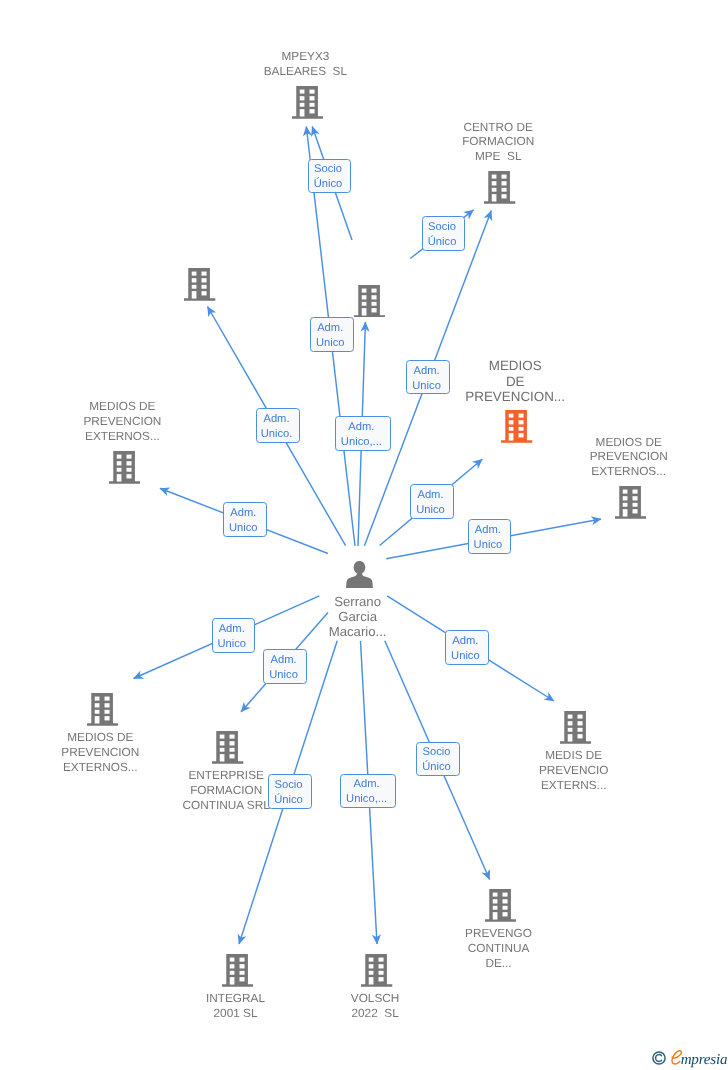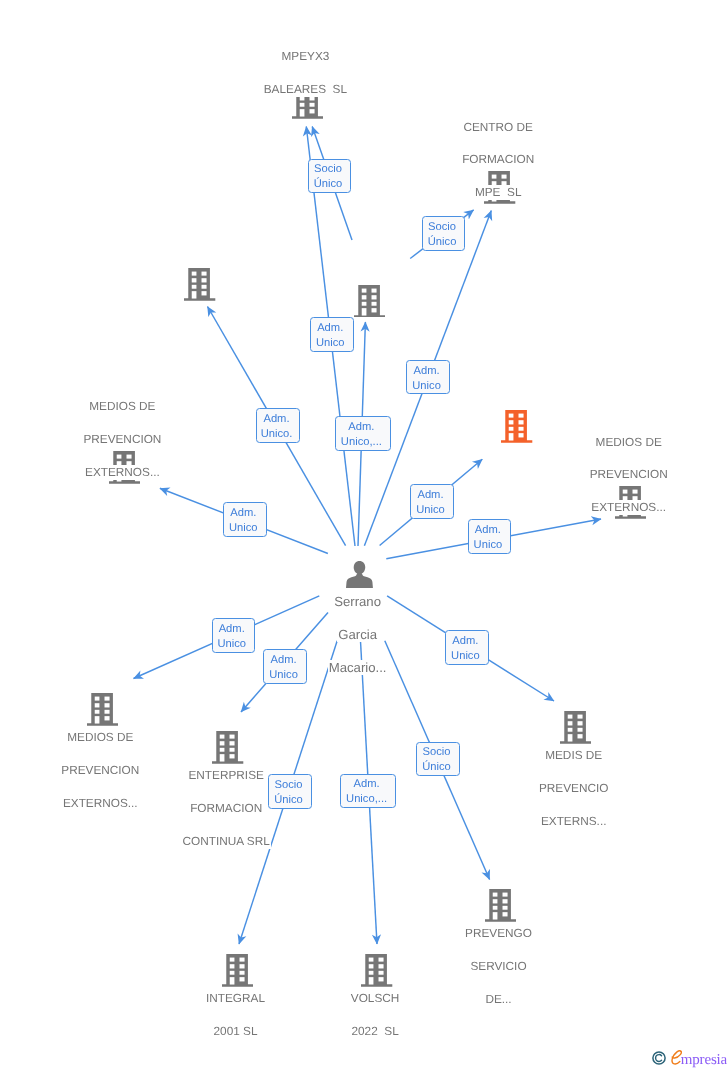--- a/index.html
+++ b/index.html
@@ -7,35 +7,35 @@
   body{width:728px;height:1070px;position:relative;overflow:hidden;
        font-family:"Liberation Sans","DejaVu Sans",sans-serif;
        -webkit-font-smoothing:antialiased;
        text-rendering:geometricPrecision;}
   #graph{position:absolute;left:0;top:0;width:728px;height:1070px;}
   svg.edges{position:absolute;left:0;top:0;width:728px;height:1070px;overflow:visible;}
   .node-icon{position:absolute;}
   .node-icon svg{display:block;fill:#767676;}
   .node-icon.bico-orange svg{fill:#F4612A;}
   .node-label{position:absolute;text-align:center;color:#757575;font-size:11.8px;line-height:14.8px;
-              white-space:pre;gap:18px;}
+              white-space:pre;}
   .node-label{display:flex;flex-direction:column;align-items:center;}
   .node-label > div{background:#ffffff;padding:0 1px;}
   .node-label.person-label{font-size:13.2px;line-height:15.1px;}
   .node-label.focus-label{font-size:13.4px;color:#6E6E6E;line-height:15.5px;}
   .elabel{position:absolute;box-sizing:border-box;border:1.35px solid #4A90E2;border-radius:3.5px;
           background:#F8F9FB;color:#3C7DD9;font-size:11.2px;line-height:15.1px;text-align:center;
           display:flex;flex-direction:column;justify-content:center;padding-top:3px;padding-right:3px;}
   .logo{position:absolute;left:651.6px;top:1049.5px;height:18px;display:flex;align-items:flex-start;}
   .copy-wrap{display:block;margin-top:1.5px;}
   .copy-wrap svg{display:block;}
   .brand-e{display:block;margin-left:5.0px;margin-top:0.5px;}
   .brand-e svg{display:block;}
-  .brand-rest{margin-top:3.2px;font-family:"Liberation Serif","DejaVu Serif",serif;
-              font-size:15px;line-height:15px;color:#8b5cf6;margin-left:-1.5px;letter-spacing:-0.15px;text-align:center;}
+  .brand-rest{margin-top:3.2px;font-family:"Liberation Serif","DejaVu Serif",serif;font-style:italic;
+              font-size:15px;line-height:15px;color:#0c4a6e;margin-left:-1.5px;letter-spacing:-0.15px;text-align:center;}
 </style>
 </head>
 <body>
 
 <div id="graph">
 <svg class="edges" viewBox="0 0 728 1070">
 <defs>
         <marker id="ah" viewBox="0 0 10 10" refX="9.4" refY="5" markerWidth="7.2" markerHeight="7.2" orient="auto">
           <path d="M0.2 0.6 L9.8 5 L0.2 9.4 L2.9 5 Z" fill="#4A90E2"></path>
         </marker>
@@ -142,20 +142,21 @@
           <rect x="17.51" y="3.57" width="5.05" height="4.04"></rect>
           <rect x="7.73" y="10.20" width="4.71" height="4.27"></rect>
           <rect x="17.51" y="10.20" width="5.05" height="4.27"></rect>
           <rect x="7.73" y="16.83" width="4.71" height="3.90"></rect>
           <rect x="17.51" y="16.83" width="5.05" height="3.90"></rect>
           <rect x="7.73" y="23.15" width="4.71" height="7.40"></rect>
           <rect x="17.51" y="23.15" width="5.05" height="4.31"></rect>
         </g>
       </svg>
     </div>
+<div class="node-label focus-label" style="left:460.2px;top:358.4px;width:110px;height:44.7px"><div>MEDIOS</div><div>DE</div><div>PREVENCION...</div></div>
 <div class="node-icon " style="left:614.945px;top:486.2px;width:31.31px;height:32.84px">
       <svg class="bico" viewBox="0 0 31.31 32.84" width="31.31" height="32.84" aria-hidden="true">
         <path d="M4.27 0 H25.93 V30.38 H31.31 V32.84 H0 V30.38 H4.27 Z"></path>
         <g fill="#ffffff">
           <rect x="7.73" y="3.57" width="4.71" height="4.04"></rect>
           <rect x="17.51" y="3.57" width="5.05" height="4.04"></rect>
           <rect x="7.73" y="10.20" width="4.71" height="4.27"></rect>
           <rect x="17.51" y="10.20" width="5.05" height="4.27"></rect>
           <rect x="7.73" y="16.83" width="4.71" height="3.90"></rect>
           <rect x="17.51" y="16.83" width="5.05" height="3.90"></rect>
@@ -228,21 +229,21 @@
           <rect x="17.51" y="3.57" width="5.05" height="4.04"></rect>
           <rect x="7.73" y="10.20" width="4.71" height="4.27"></rect>
           <rect x="17.51" y="10.20" width="5.05" height="4.27"></rect>
           <rect x="7.73" y="16.83" width="4.71" height="3.90"></rect>
           <rect x="17.51" y="16.83" width="5.05" height="3.90"></rect>
           <rect x="7.73" y="23.15" width="4.71" height="7.40"></rect>
           <rect x="17.51" y="23.15" width="5.05" height="4.31"></rect>
         </g>
       </svg>
     </div>
-<div class="node-label" style="left:448.5px;top:925.94px;width:100px;height:44.7px"><div>PREVENGO</div><div>SERVICIO</div><div>DE...</div></div>
+<div class="node-label" style="left:448.5px;top:925.94px;width:100px;height:44.7px"><div>PREVENGO</div><div>CONTINUA</div><div>DE...</div></div>
 <div class="node-icon " style="left:221.745px;top:954.3px;width:31.31px;height:32.84px">
       <svg class="bico" viewBox="0 0 31.31 32.84" width="31.31" height="32.84" aria-hidden="true">
         <path d="M4.27 0 H25.93 V30.38 H31.31 V32.84 H0 V30.38 H4.27 Z"></path>
         <g fill="#ffffff">
           <rect x="7.73" y="3.57" width="4.71" height="4.04"></rect>
           <rect x="17.51" y="3.57" width="5.05" height="4.04"></rect>
           <rect x="7.73" y="10.20" width="4.71" height="4.27"></rect>
           <rect x="17.51" y="10.20" width="5.05" height="4.27"></rect>
           <rect x="7.73" y="16.83" width="4.71" height="3.90"></rect>
           <rect x="17.51" y="16.83" width="5.05" height="3.90"></rect>

